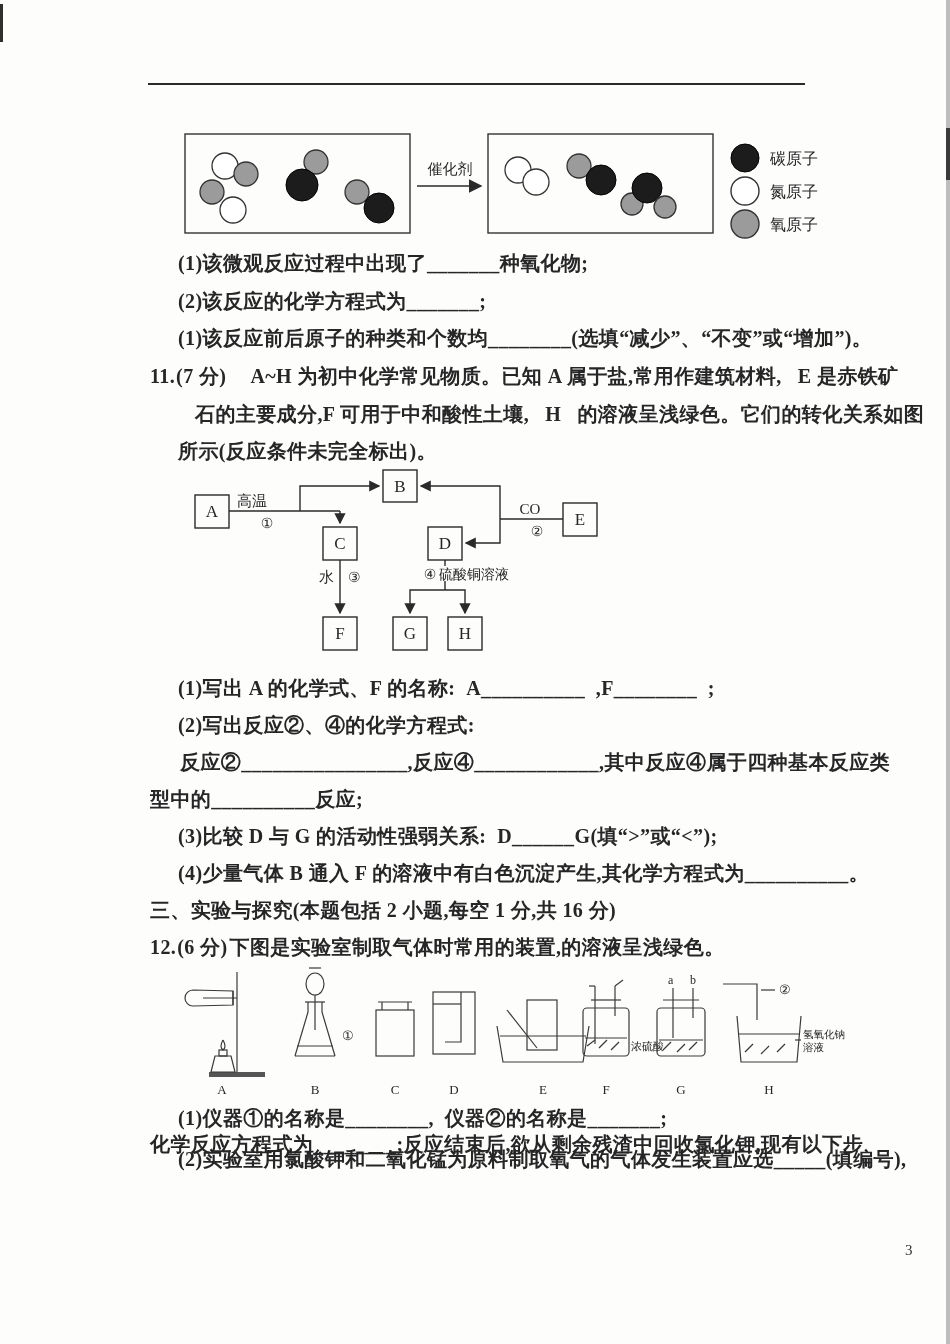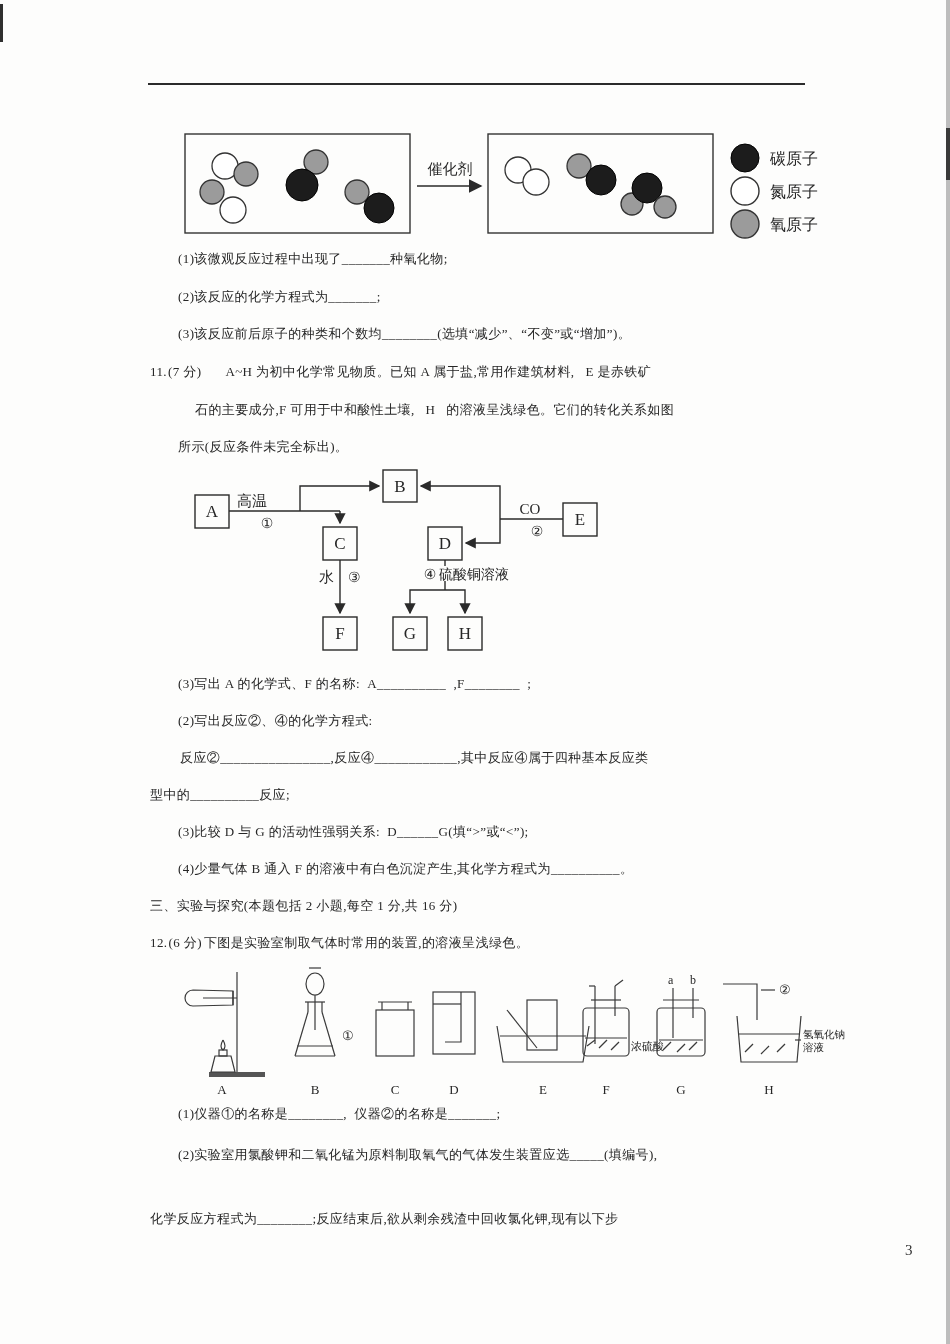--- a/index.html
+++ b/index.html
@@ -8,24 +8,25 @@
   body {
     position:relative;
     background:#fdfdfc;
     font-family:"Liberation Serif","DejaVu Serif",serif;
     color:#222;
     overflow:hidden;
   }
   .abs { position:absolute; }
   .line {
     position:absolute;
-    font-size:13px;
+    font-size:20px;
     letter-spacing:.4px;
     white-space:pre;
     color:#262626;
+    font-weight:bold;
   }
   .rule { position:absolute; left:148px; top:83px; width:657px; height:2px; background:#2b2b2b; }
   .edge-right { position:absolute; right:0; top:0; width:4px; height:100%; background:#bdbdbd; }
   .edge-mark { position:absolute; right:0; top:128px; width:4px; height:52px; background:#3a3a3a; }
   .corner-mark { position:absolute; left:0; top:4px; width:3px; height:38px; background:#2f2f2f; }
   .page-num { position:absolute; left:905px; top:1242px; font-size:15px; color:#333; }
   .num-gap { display:inline-block; margin-left:1px; }
   .text-gap { display:inline-block; margin-left:24px; }
   .text-gap-sm { display:inline-block; margin-left:2px; }
   svg text { font-family:"Liberation Serif","DejaVu Serif",serif; fill:#262626; }
@@ -80,21 +81,21 @@
     <text x="585" y="36" font-size="16">碳原子</text>
     <circle cx="560" cy="63" r="14" fill="#ffffff" stroke="#333" stroke-width="1.4"></circle>
     <text x="585" y="69" font-size="16">氮原子</text>
     <circle cx="560" cy="96" r="14" fill="#9b9b9b" stroke="#333" stroke-width="1.4"></circle>
     <text x="585" y="102" font-size="16">氧原子</text>
   </g>
 </svg>
 
 <div class="line" style="left:178px; top:250px;">(1)该微观反应过程中出现了_______种氧化物;</div>
 <div class="line" style="left:178px; top:288px;">(2)该反应的化学方程式为_______;</div>
-<div class="line" style="left:178px; top:325px;">(3)该反应前后原子的种类和个数均________(选填“减少”、“不变”或“增加”)。</div>
+<div class="line" style="left:178px; top:325px;">(1)该反应前后原子的种类和个数均________(选填“减少”、“不变”或“增加”)。</div>
 
 <div class="line" style="left:150px; top:363px;"><span>11.</span><span class="num-gap">(7 分)</span><span class="text-gap">A~H 为初中化学常见物质。已知 A 属于盐,常用作建筑材料,   E 是赤铁矿</span></div>
 <div class="line" style="left:195px; top:401px;">石的主要成分,F 可用于中和酸性土壤,   H   的溶液呈浅绿色。它们的转化关系如图</div>
 <div class="line" style="left:178px; top:438px;">所示(反应条件未完全标出)。</div>
 
 <svg class="abs" style="left:190px; top:460px;" width="420" height="205" viewBox="0 0 420 205">
   <defs>
     <marker id="arrF" markerWidth="8" markerHeight="8" refX="7" refY="4" orient="auto">
       <path d="M0,0 L8,4 L0,8 Z" fill="#2a2a2a"></path>
     </marker>
@@ -141,21 +142,21 @@
     <text x="340" y="54" font-size="15" text-anchor="middle">CO</text>
     <text x="347" y="76" font-size="14" text-anchor="middle">②</text>
     <text x="144" y="122" font-size="15" text-anchor="end">水</text>
     <text x="158" y="122" font-size="14" text-anchor="start">③</text>
     <rect x="231" y="106" width="98" height="15" fill="#fdfdfc"></rect>
     <text x="240" y="119" font-size="14" text-anchor="middle">④</text>
     <text x="249" y="119" font-size="14" text-anchor="start">硫酸铜溶液</text>
   </g>
 </svg>
 
-<div class="line" style="left:178px; top:675px;">(3)写出 A 的化学式、F 的名称:  A__________  ,F________  ;</div>
+<div class="line" style="left:178px; top:675px;">(1)写出 A 的化学式、F 的名称:  A__________  ,F________  ;</div>
 <div class="line" style="left:178px; top:712px;">(2)写出反应②、④的化学方程式:</div>
 <div class="line" style="left:150px; top:749px;margin-left:30px;">反应②________________,反应④____________,其中反应④属于四种基本反应类</div>
 <div class="line" style="left:150px; top:786px;">型中的__________反应;</div>
 <div class="line" style="left:178px; top:823px;">(3)比较 D 与 G 的活动性强弱关系:  D______G(填“&gt;”或“&lt;”);</div>
 <div class="line" style="left:178px; top:860px;">(4)少量气体 B 通入 F 的溶液中有白色沉淀产生,其化学方程式为__________。</div>
 
 <div class="line" style="left:150px; top:897px;">三、实验与探究(本题包括 2 小题,每空 1 分,共 16 分)</div>
 
 <div class="line" style="left:150px; top:934px;"><span>12.</span><span class="num-gap">(6 分)</span><span class="text-gap-sm">下图是实验室制取气体时常用的装置,的溶液呈浅绿色。</span></div>
 
@@ -256,15 +257,15 @@
     <text x="279" y="134">D</text>
     <text x="368" y="134">E</text>
     <text x="431" y="134">F</text>
     <text x="506" y="134">G</text>
     <text x="594" y="134">H</text>
   </g>
 </svg>
 
 <div class="line" style="left:178px; top:1105px;">(1)仪器①的名称是________,  仪器②的名称是_______;</div>
 <div class="line" style="left:178px; top:1146px;">(2)实验室用氯酸钾和二氧化锰为原料制取氧气的气体发生装置应选_____(填编号),</div>
-<div class="line" style="left:150px; top:1210px;">化学反应方程式为________;反应结束后,欲从剩余残渣中回收氯化钾,现有以下步</div>
+<div class="line" style="left:150px; top:1131px;">化学反应方程式为________;反应结束后,欲从剩余残渣中回收氯化钾,现有以下步</div>
 
 <div class="page-num">3</div>
 
 </body></html>

